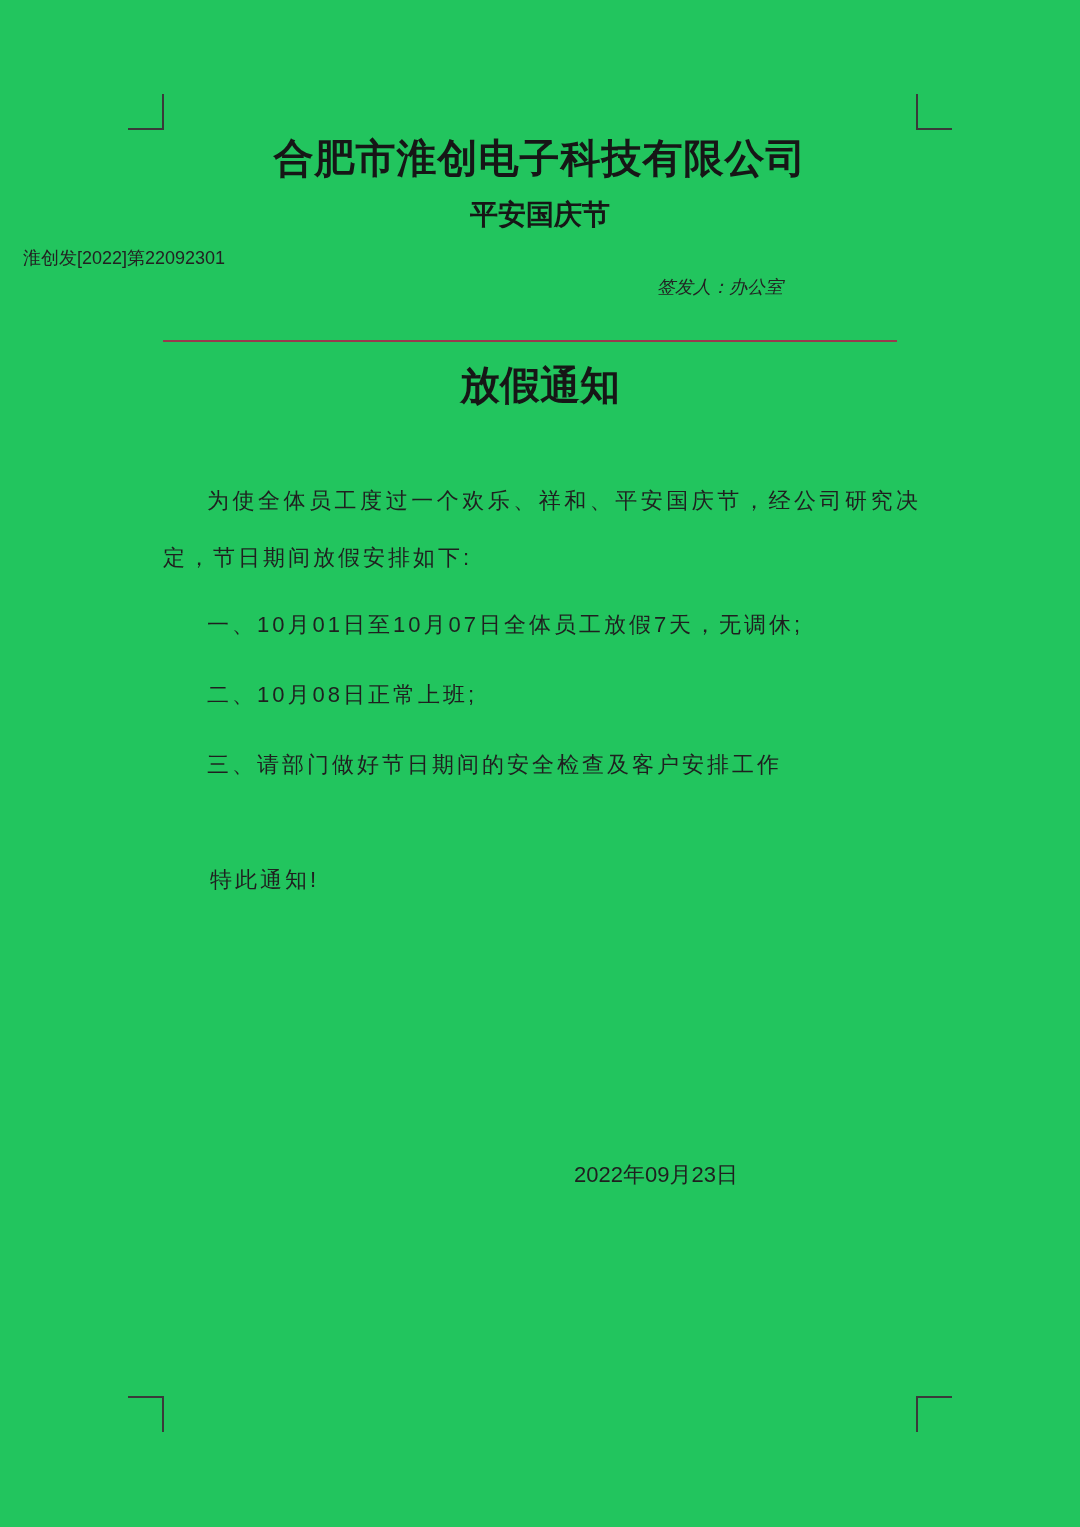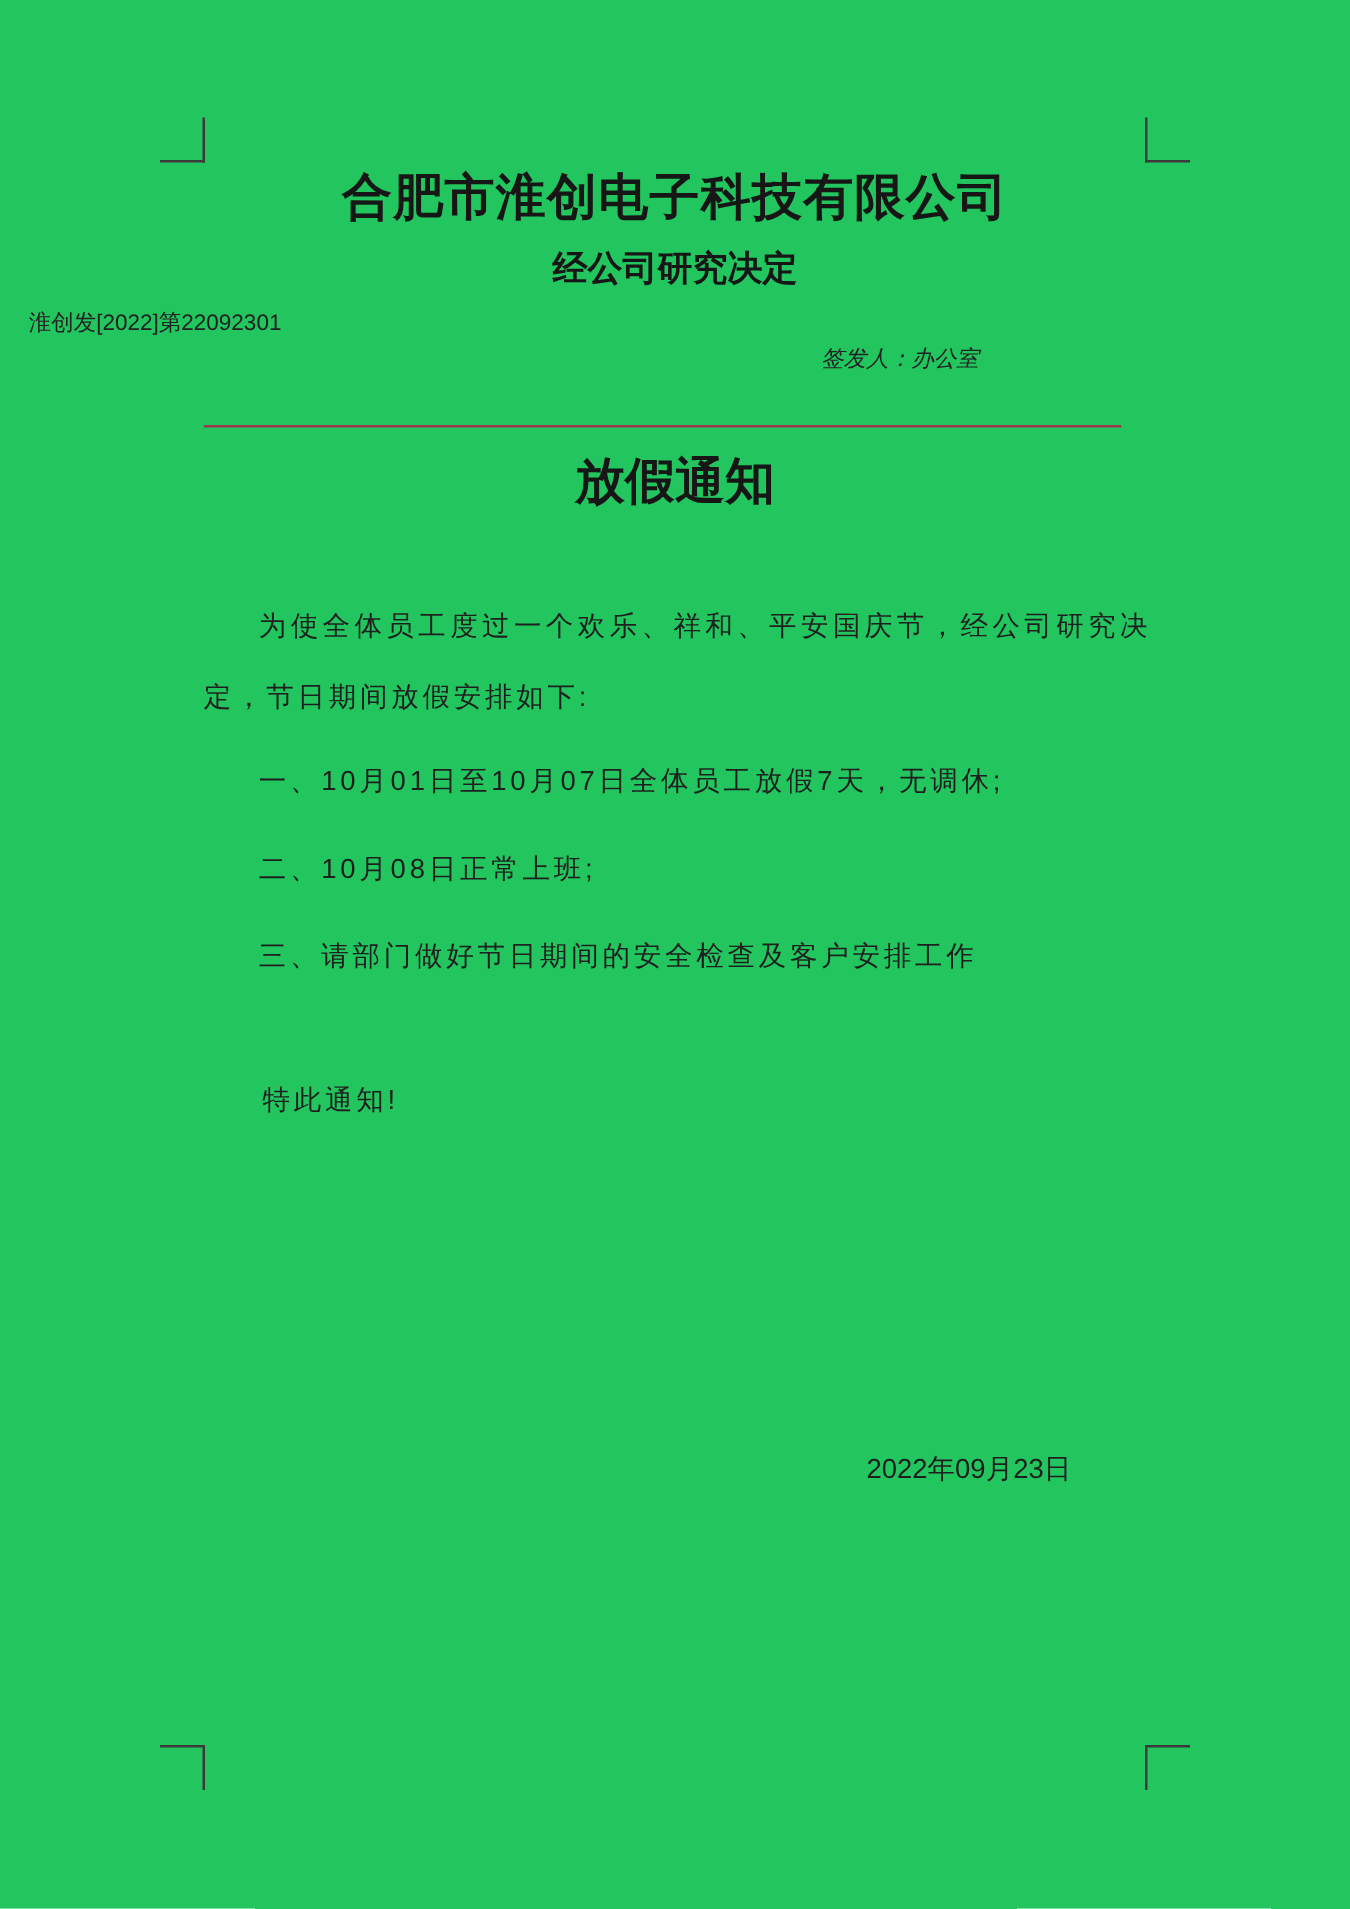--- a/index.html
+++ b/index.html
@@ -134,39 +134,39 @@
     text-align: center;
     font-size: 22px;
     line-height: 28px;
     white-space: nowrap;
     color: #1f1f1f;
   }
   .sig-date {
     position: absolute;
     left: 455px; top: 1161px;
     width: 402px;
-    text-align: right;
+    text-align: center;
     font-size: 22px;
     line-height: 28px;
     white-space: nowrap;
     color: #1f1f1f;
   }
 </style>
 </head>
 <body>
 
 <div class="page">
 
   <div class="mark tl"></div>
   <div class="mark tr"></div>
   <div class="mark bl"></div>
   <div class="mark br"></div>
 
   <div class="company-title">合肥市淮创电子科技有限公司</div>
-  <div class="doc-type">经公司研究决定</div>
+  <div class="doc-type">平安国庆节</div>
   <div class="doc-number">淮创发[2022]第22092301</div>
   <div class="issuer">签发人：办公室</div>
 
   <div class="red-line"></div>
 
   <div class="notice-title">放假通知</div>
   <div class="intro">为使全体员工度过一个欢乐、祥和、平安国庆节，经公司研究决定，节日期间放假安排如下:</div>
   <div class="item i1">一、10月01日至10月07日全体员工放假7天，无调休;</div>
   <div class="item i2">二、10月08日正常上班;</div>
   <div class="item i3">三、请部门做好节日期间的安全检查及客户安排工作</div>

